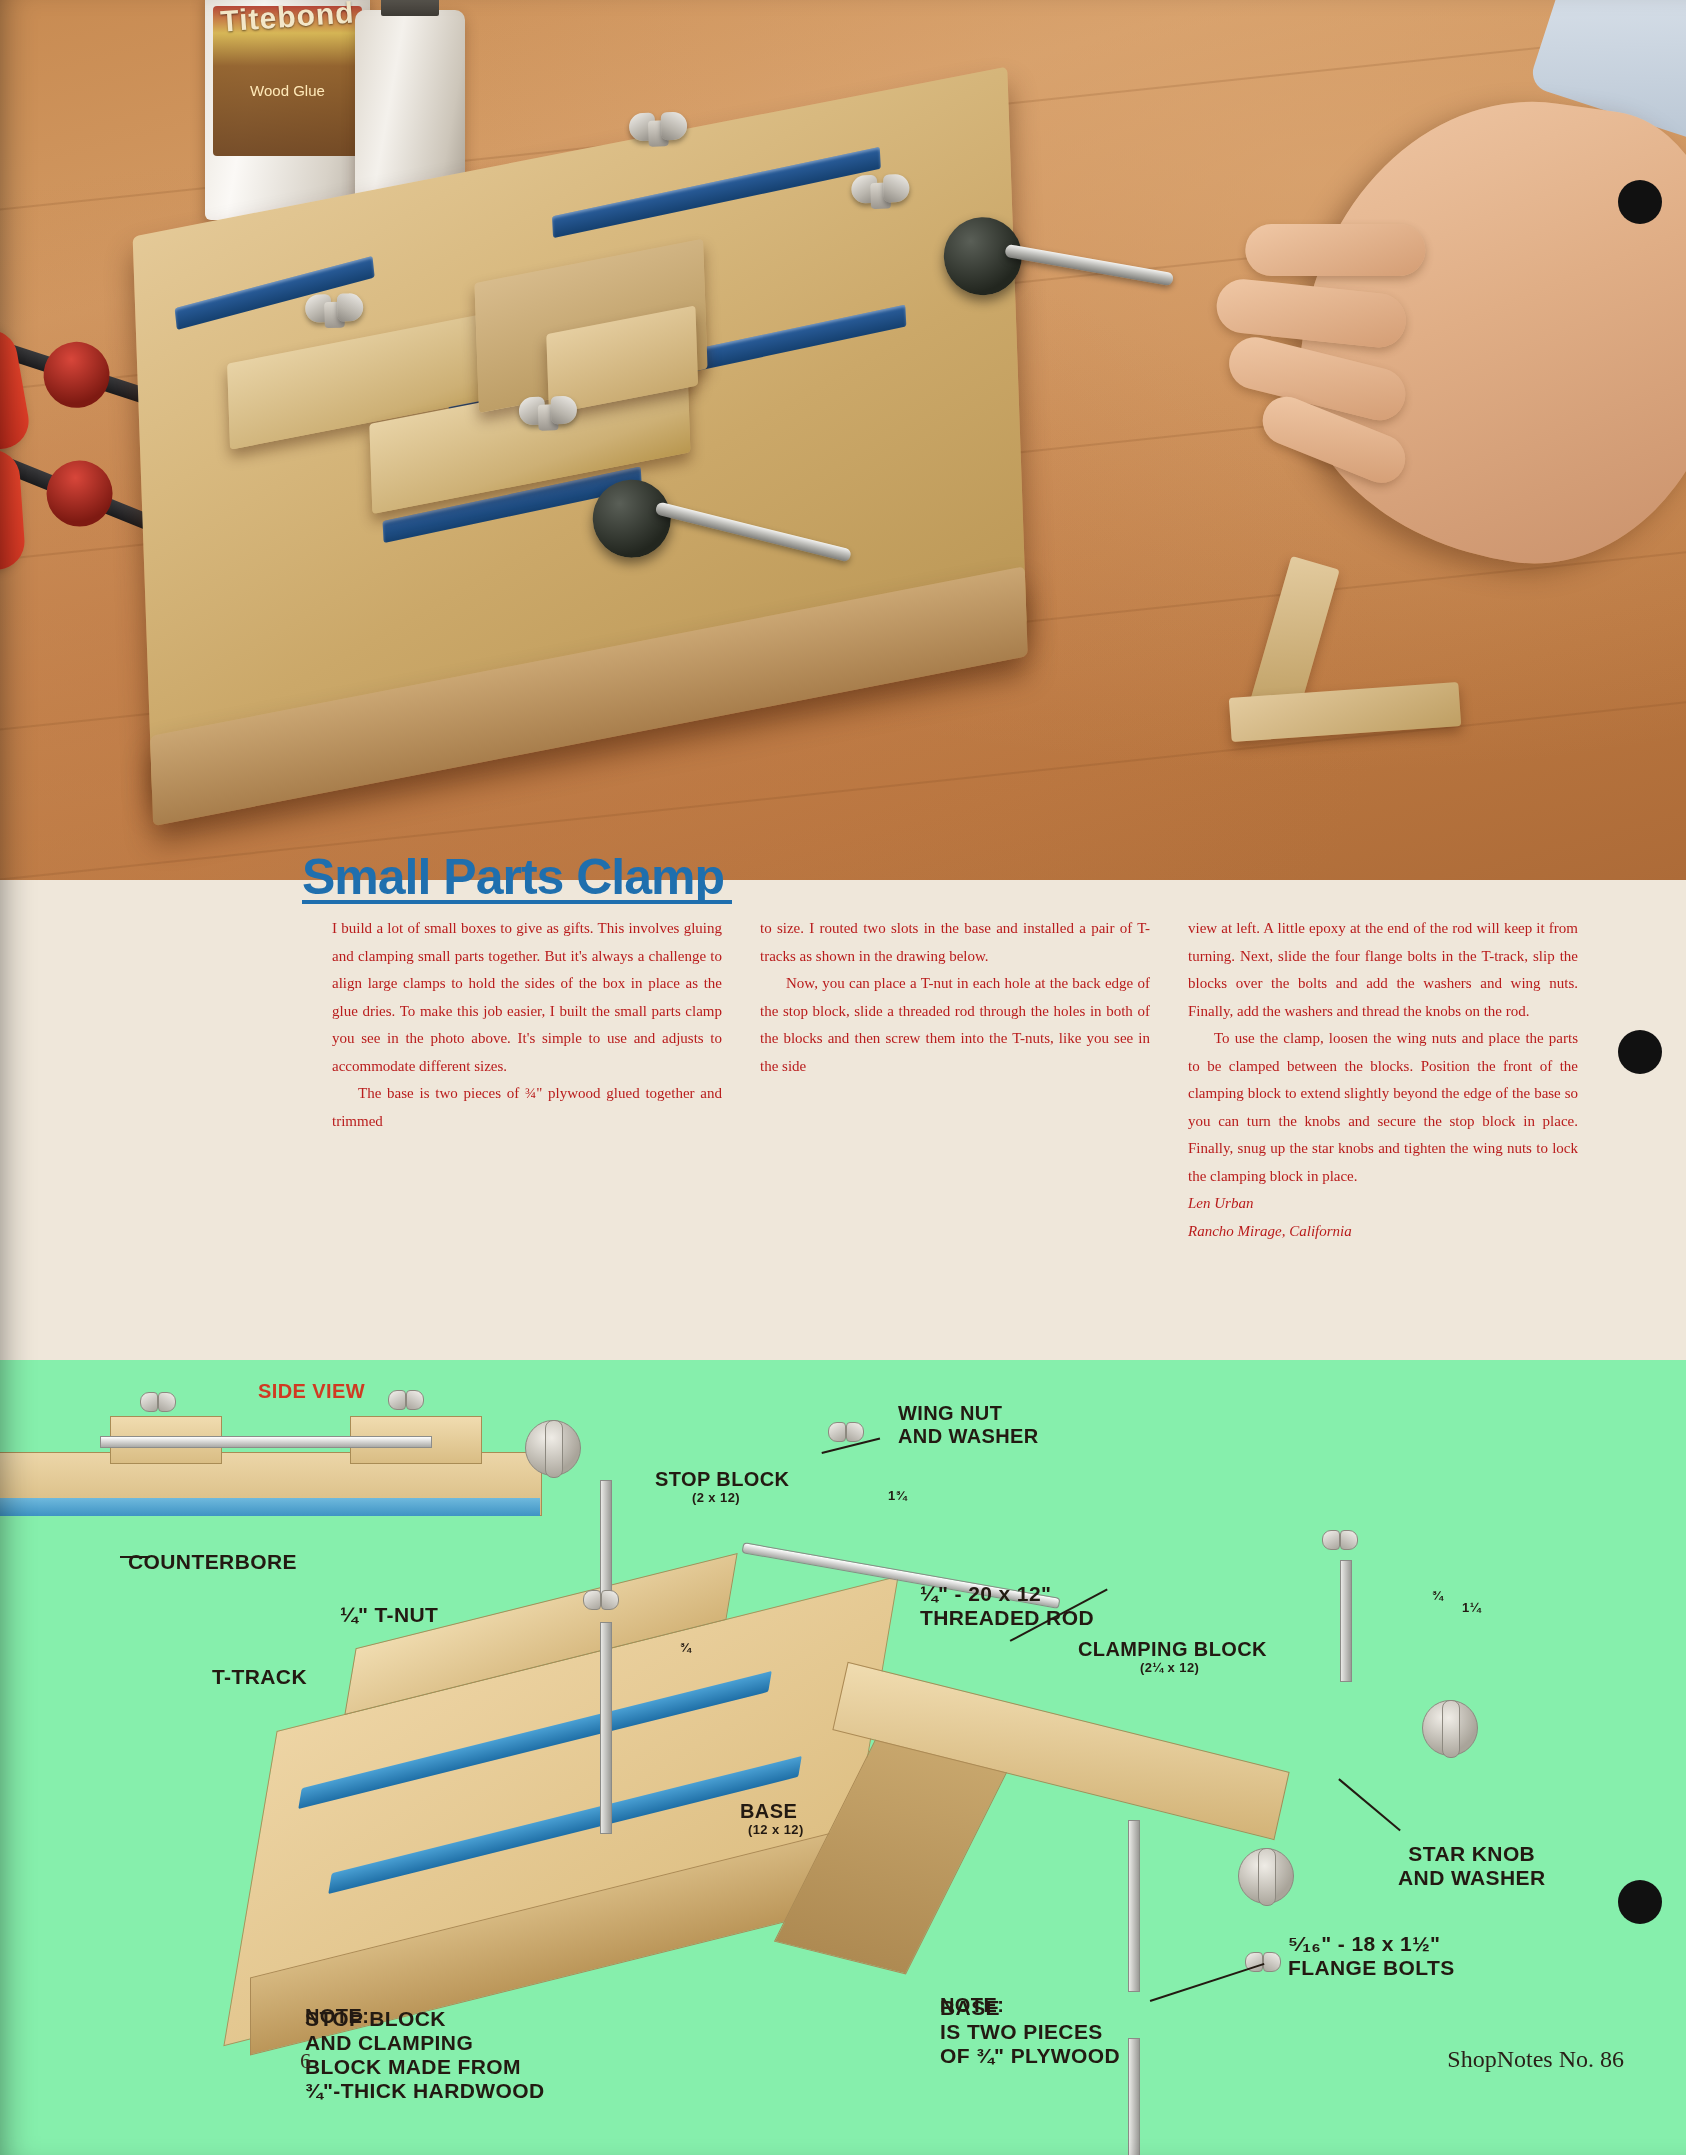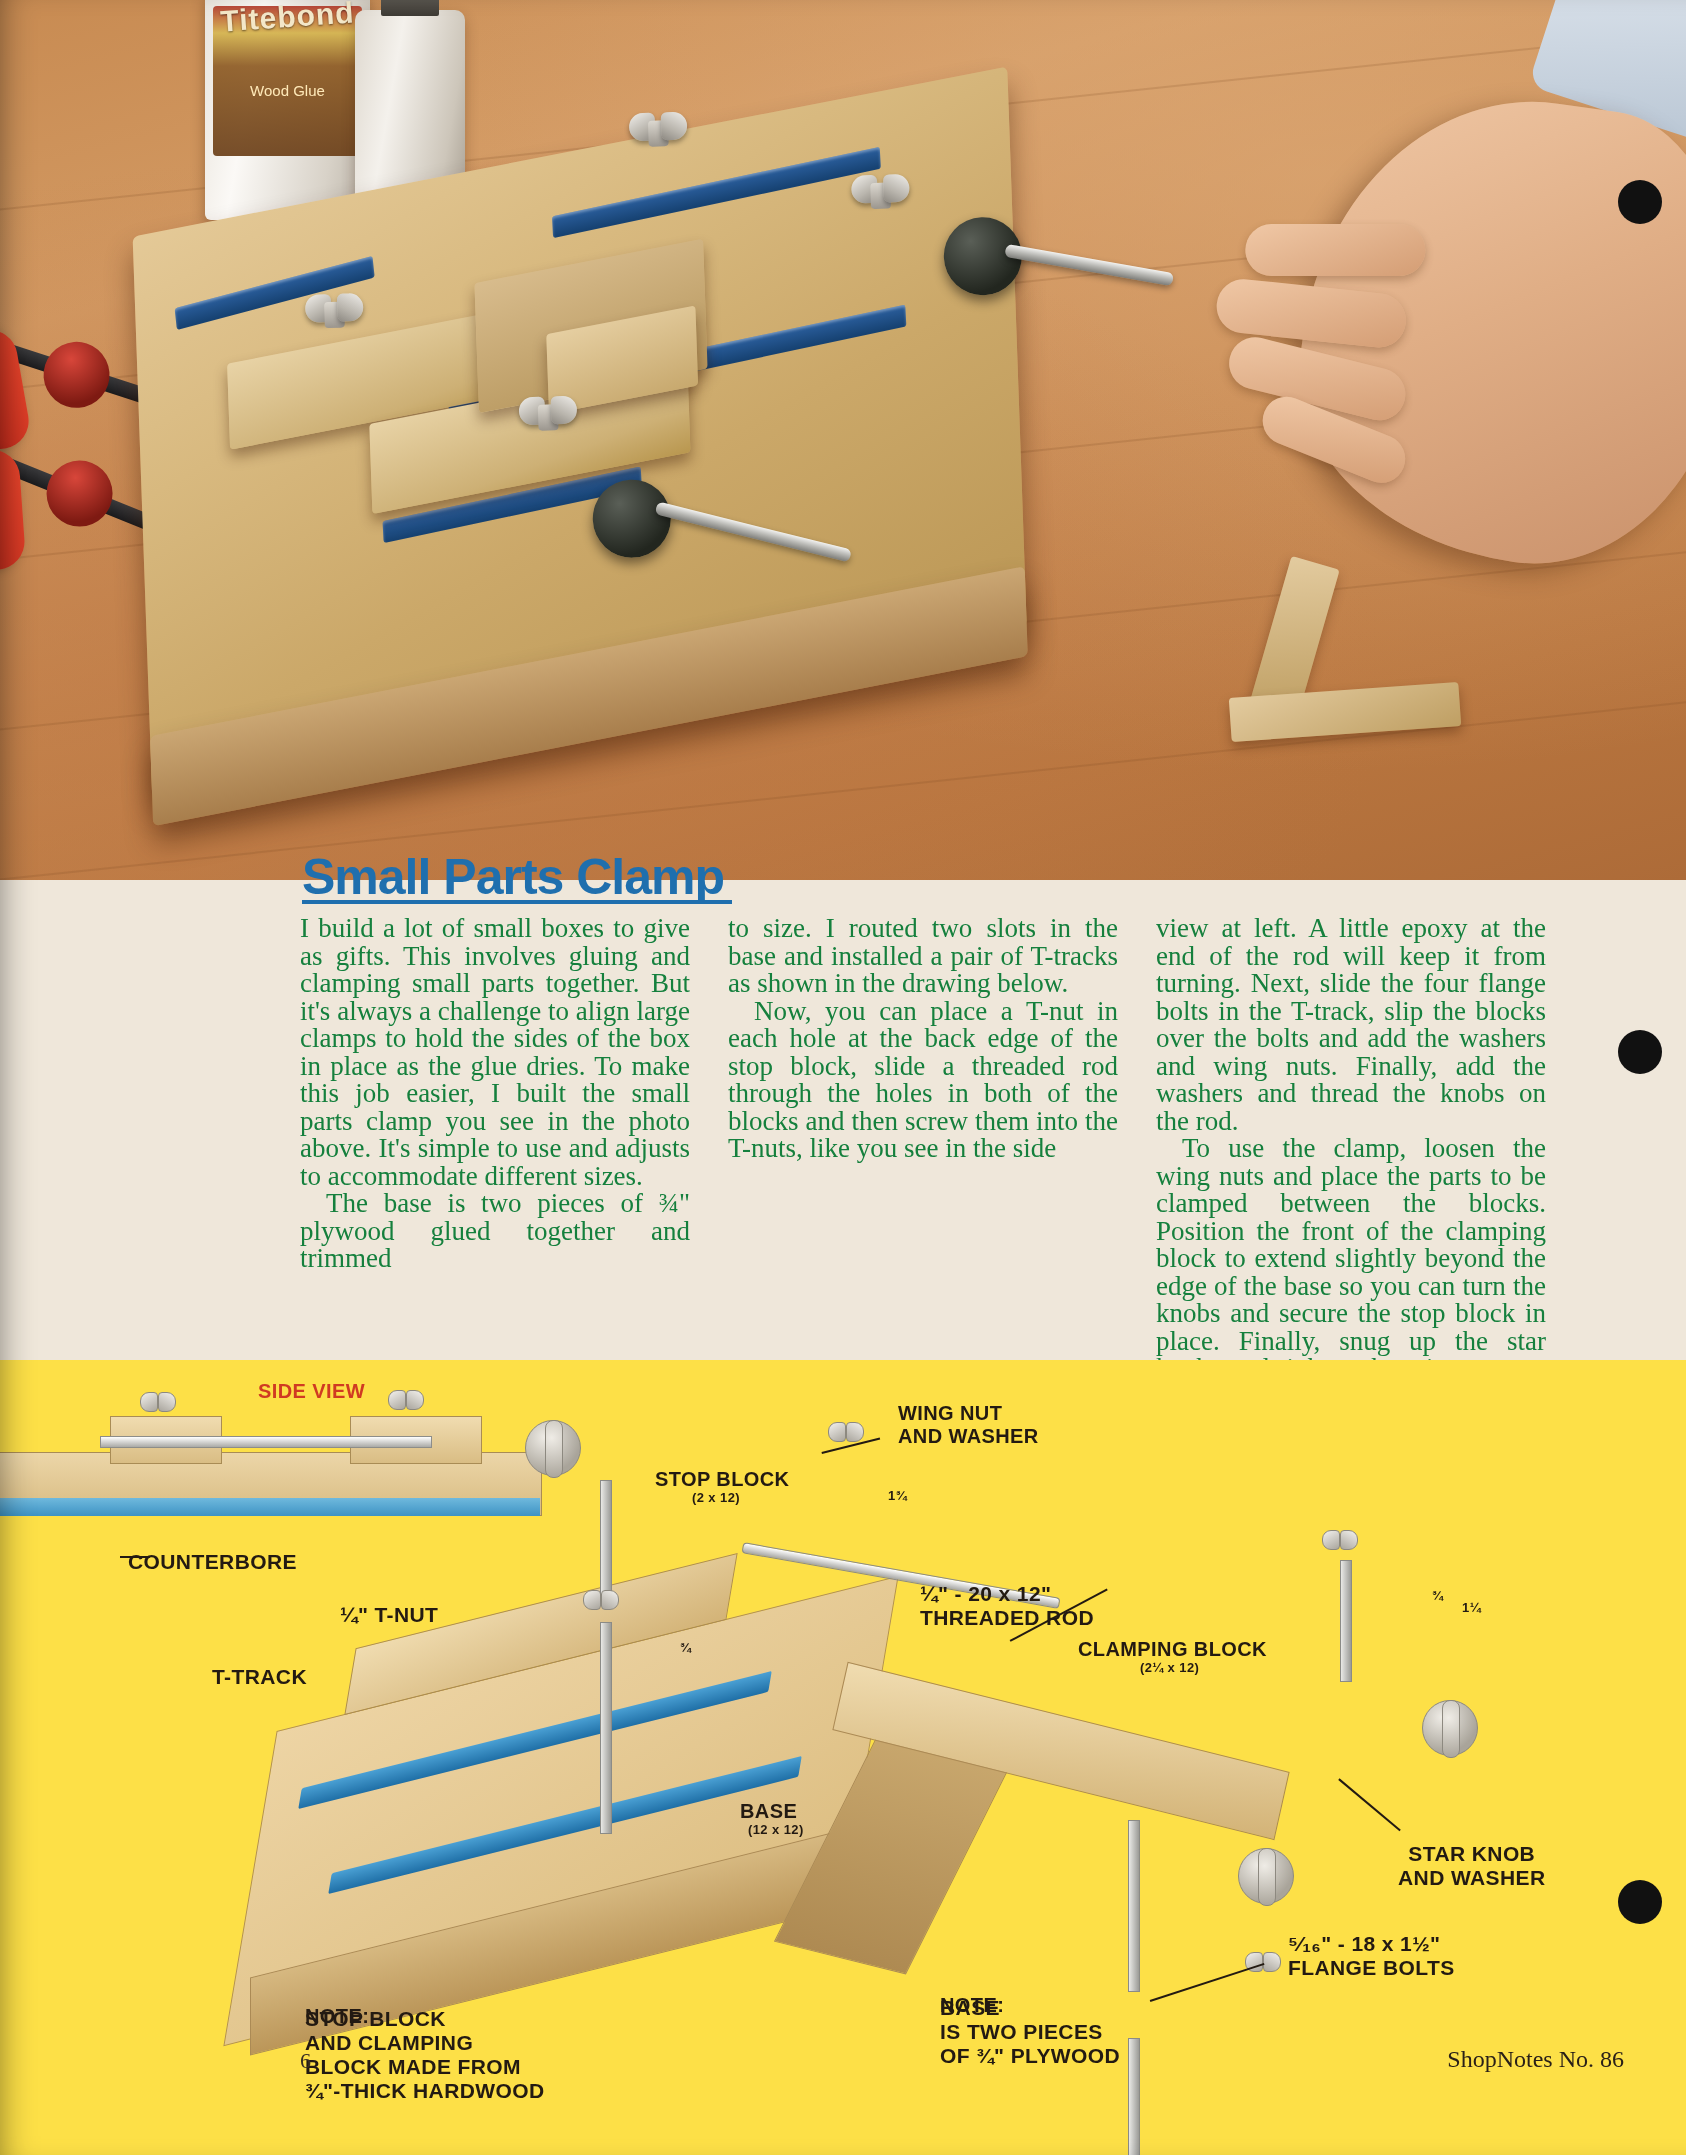--- a/index.html
+++ b/index.html
@@ -93,32 +93,32 @@
         background:linear-gradient(160deg,#e3cb9f,#bf9f63);
         box-shadow:0 6px 12px rgba(60,25,5,.35);}
 
   
   .title{position:absolute;left:302px;top:848px;
          font-family:"Liberation Sans",sans-serif;font-weight:bold;font-size:50px;
          color:#1f6fae;letter-spacing:-1px;}
   .rule{position:absolute;left:302px;top:900px;width:430px;height:4px;background:#1f6fae;}
 
   .cols{position:absolute;left:300px;top:915px;width:1260px;}
-  .col{position:absolute;top:0;width:390px;font-size:27px;line-height:27.5px;
-       text-align:justify;color:#15803d;}
+  .col{position:absolute;top:0;width:390px;font-size:15px;line-height:27.5px;
+       text-align:justify;color:#b91c1c;margin-left:32px;}
   .col p{margin:0 0 0 0;}
   .col p.ind{text-indent:26px;}
   .c1{left:0;}
   .c2{left:428px;}
   .c3{left:856px;}
   .sig{text-align:left;font-style:italic;margin-top:10px;}
 
   
   .illo{position:absolute;left:0;top:1360px;width:1686px;height:795px;
-        background:#fde047;overflow:hidden;}
+        background:#86efac;overflow:hidden;}
   .sideview-box{position:absolute;left:-20px;top:20px;width:600px;height:185px;}
   .sv-wood{position:absolute;left:0;top:72px;width:560px;height:62px;
         background:linear-gradient(180deg,#ecd6a8,#d8bb81);border:1px solid #a98c55;}
   .sv-ply{position:absolute;left:0;top:118px;width:560px;height:18px;
         background:linear-gradient(180deg,#6fb9dd,#3e93c4);}
   .sv-blk{position:absolute;top:36px;height:46px;
         background:linear-gradient(180deg,#f0dcb0,#d9bd84);border:1px solid #a98c55;}
   .sv-rod{position:absolute;left:120px;top:56px;width:330px;height:10px;
         background:linear-gradient(180deg,#ffffff,#a9a9a6);border:1px solid #8d8d8a;}
 

